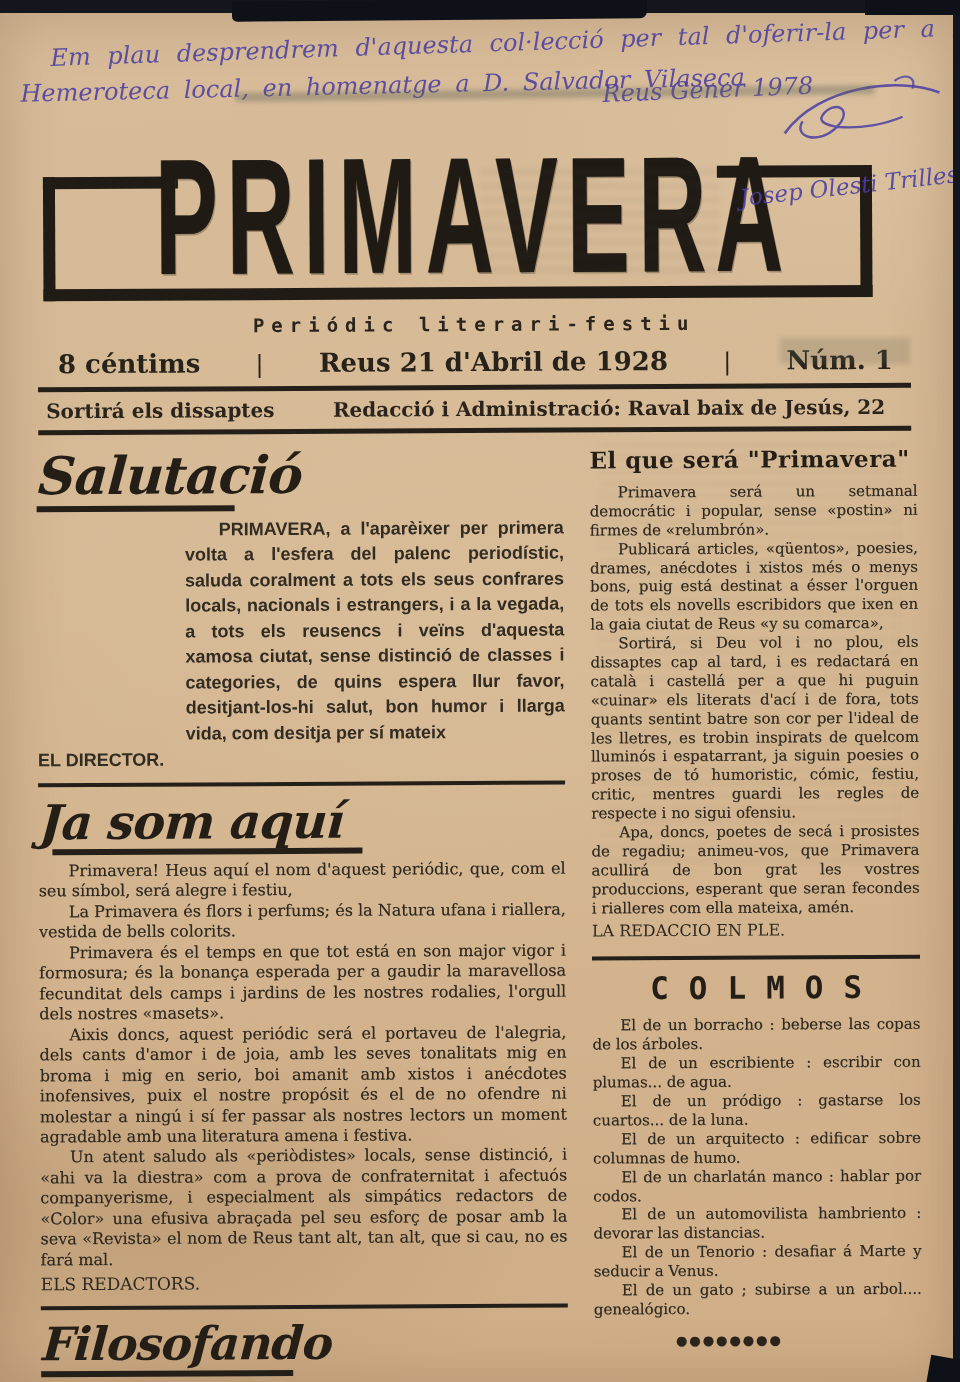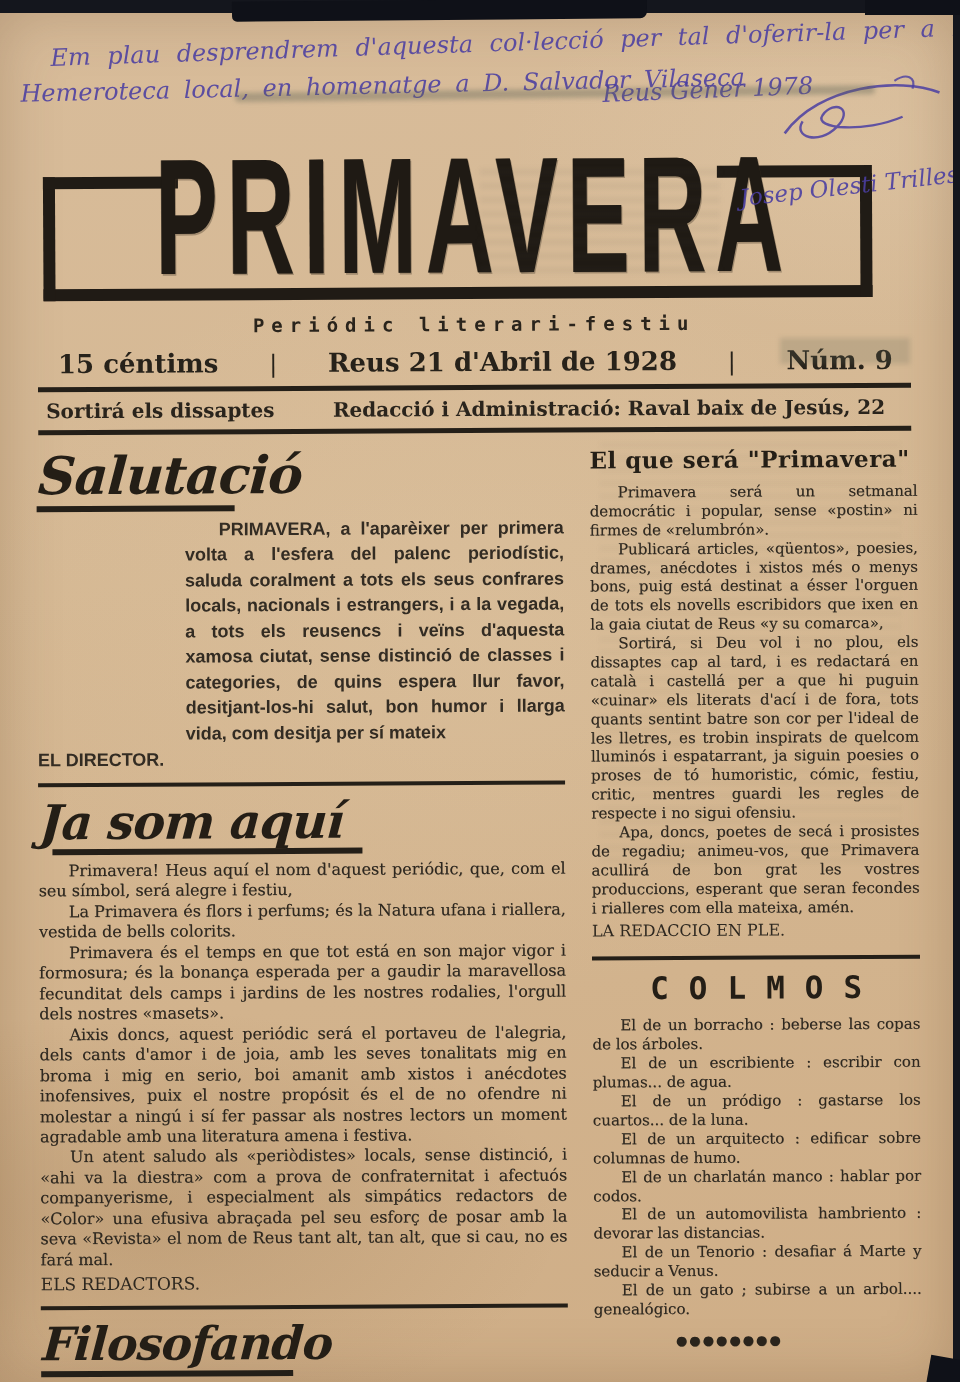--- a/index.html
+++ b/index.html
@@ -102,25 +102,25 @@
     <div class="masthead">
       <div class="mast-frame"></div>
       <div class="mast-top-left"></div>
       <div class="mast-top-right"></div>
       <h1 class="mast-title">PRIMAVERA</h1>
     </div>
 
     <p class="subtitle">Periódic literari-festiu</p>
 
     <div class="dateline">
-      <span>15 céntims</span>
+      <span>8 céntims</span>
       <span class="sep">|</span>
       <span>Reus 21 d'Abril de 1928</span>
       <span class="sep">|</span>
-      <span>Núm. 9</span>
+      <span>Núm. 1</span>
     </div>
 
     <div class="infoline">
       <span>Sortirá els dissaptes</span>
       <span>Redacció i Administració: Raval baix de Jesús, 22</span>
     </div>
 
     <div class="columns">
 
       <div class="col-left">

